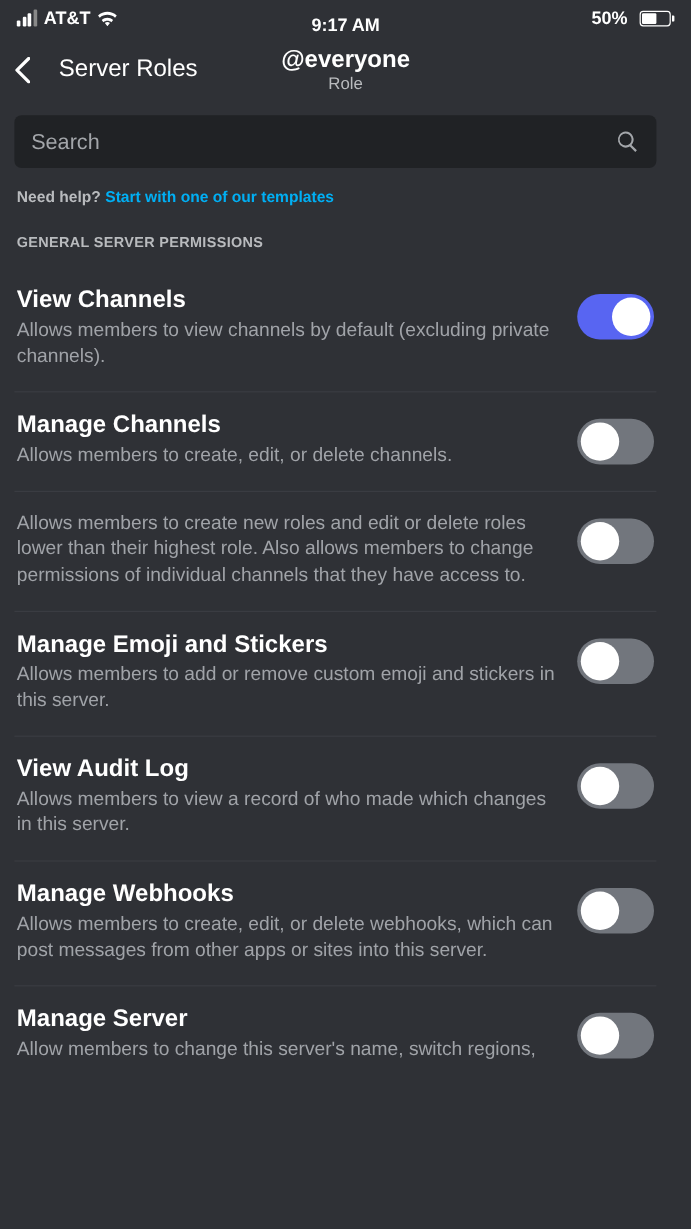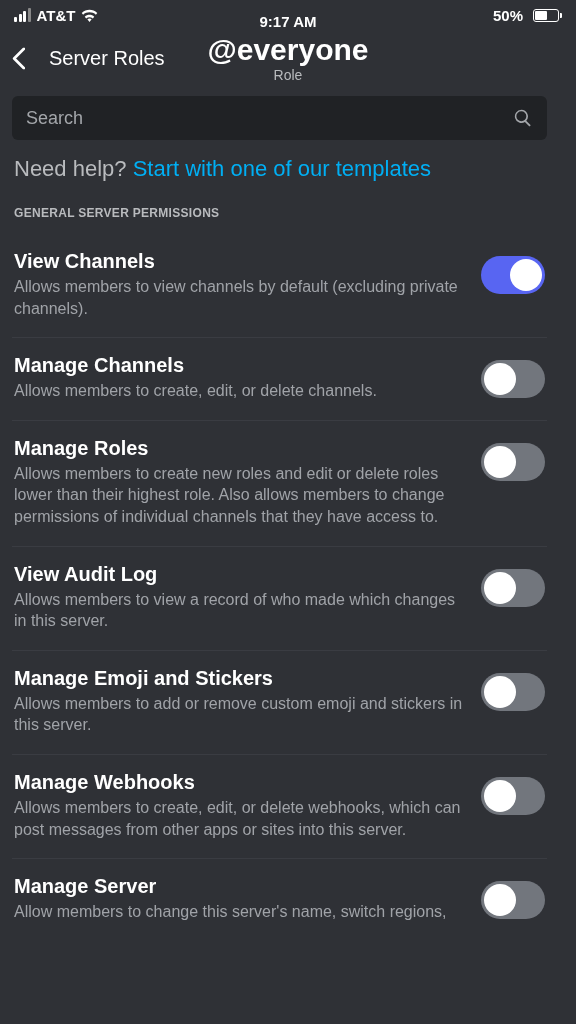--- a/index.html
+++ b/index.html
@@ -49,39 +49,39 @@
     padding:0 14px;
   }
   .back-btn{
     position:absolute;left:12px;top:50%;transform:translateY(-50%);
     display:flex;align-items:center;gap:24px;
     color:#fff;font-size:20px;font-weight:500;
     cursor:pointer;
   }
   .back-chevron svg{width:13px;height:22px;fill:#fff;display:block;}
   .nav-title{text-align:center;line-height:1.15}
-  .nav-title-main{font-size:30px;font-weight:700;color:#fff;}
+  .nav-title-main{font-size:20px;font-weight:700;color:#fff;}
   .nav-title-sub{font-size:14px;color:#b9bbbe;margin-top:-1px;}
 
   
   .content{flex:1;overflow-y:auto;padding:10px 29px 0 12px;}
   .search-box{
     background:#202225;border-radius:6px;height:44px;
     display:flex;align-items:center;padding:0 14px;gap:10px;
     color:#a3a6aa;font-size:18px;
   }
   .search-input{
     flex:1;background:transparent;border:none;outline:none;color:#dcddde;font-size:18px;
   }
   .search-input::placeholder{color:#a3a6aa;}
   .search-ic svg{width:20px;height:20px;fill:#a3a6aa;display:block;}
 
   .help-row{
     padding:16px 2px 18px 2px;
-    font-size:22px;color:#b9bbbe;
+    font-size:13px;color:#b9bbbe;font-weight:bold;
   }
   .help-link{color:#00aff4;}
 
   .section-header{
     font-size:12px;font-weight:700;letter-spacing:0.3px;color:#b9bbbe;
     padding:6px 2px 14px 2px;
   }
 
   .perm{
     display:flex;align-items:flex-start;gap:18px;
@@ -180,47 +180,46 @@
     <div class="perm-text">
       <div class="perm-title">Manage Channels</div>
       <div class="perm-desc">Allows members to create, edit, or delete channels.</div>
     </div>
     <div class="toggle ">
       <div class="toggle-knob"></div>
     </div>
       </div>
       <div class="perm">
     <div class="perm-text">
-      <div class="perm-title">Manage Roles</div>
       <div class="perm-desc">Allows members to create new roles and edit or delete roles lower than their highest role. Also allows members to change permissions of individual channels that they have access to.</div>
+    </div>
+    <div class="toggle ">
+      <div class="toggle-knob"></div>
+    </div>
+      </div>
+      <div class="perm">
+    <div class="perm-text">
+      <div class="perm-title">Manage Emoji and Stickers</div>
+      <div class="perm-desc">Allows members to add or remove custom emoji and stickers in this server.</div>
     </div>
     <div class="toggle ">
       <div class="toggle-knob"></div>
     </div>
       </div>
       <div class="perm">
     <div class="perm-text">
       <div class="perm-title">View Audit Log</div>
       <div class="perm-desc">Allows members to view a record of who made which changes in this server.</div>
     </div>
     <div class="toggle ">
       <div class="toggle-knob"></div>
     </div>
       </div>
       <div class="perm">
     <div class="perm-text">
-      <div class="perm-title">Manage Emoji and Stickers</div>
-      <div class="perm-desc">Allows members to add or remove custom emoji and stickers in this server.</div>
-    </div>
-    <div class="toggle ">
-      <div class="toggle-knob"></div>
-    </div>
-      </div>
-      <div class="perm">
-    <div class="perm-text">
       <div class="perm-title">Manage Webhooks</div>
       <div class="perm-desc">Allows members to create, edit, or delete webhooks, which can post messages from other apps or sites into this server.</div>
     </div>
     <div class="toggle ">
       <div class="toggle-knob"></div>
     </div>
       </div>
       <div class="perm">
     <div class="perm-text">
       <div class="perm-title">Manage Server</div>

